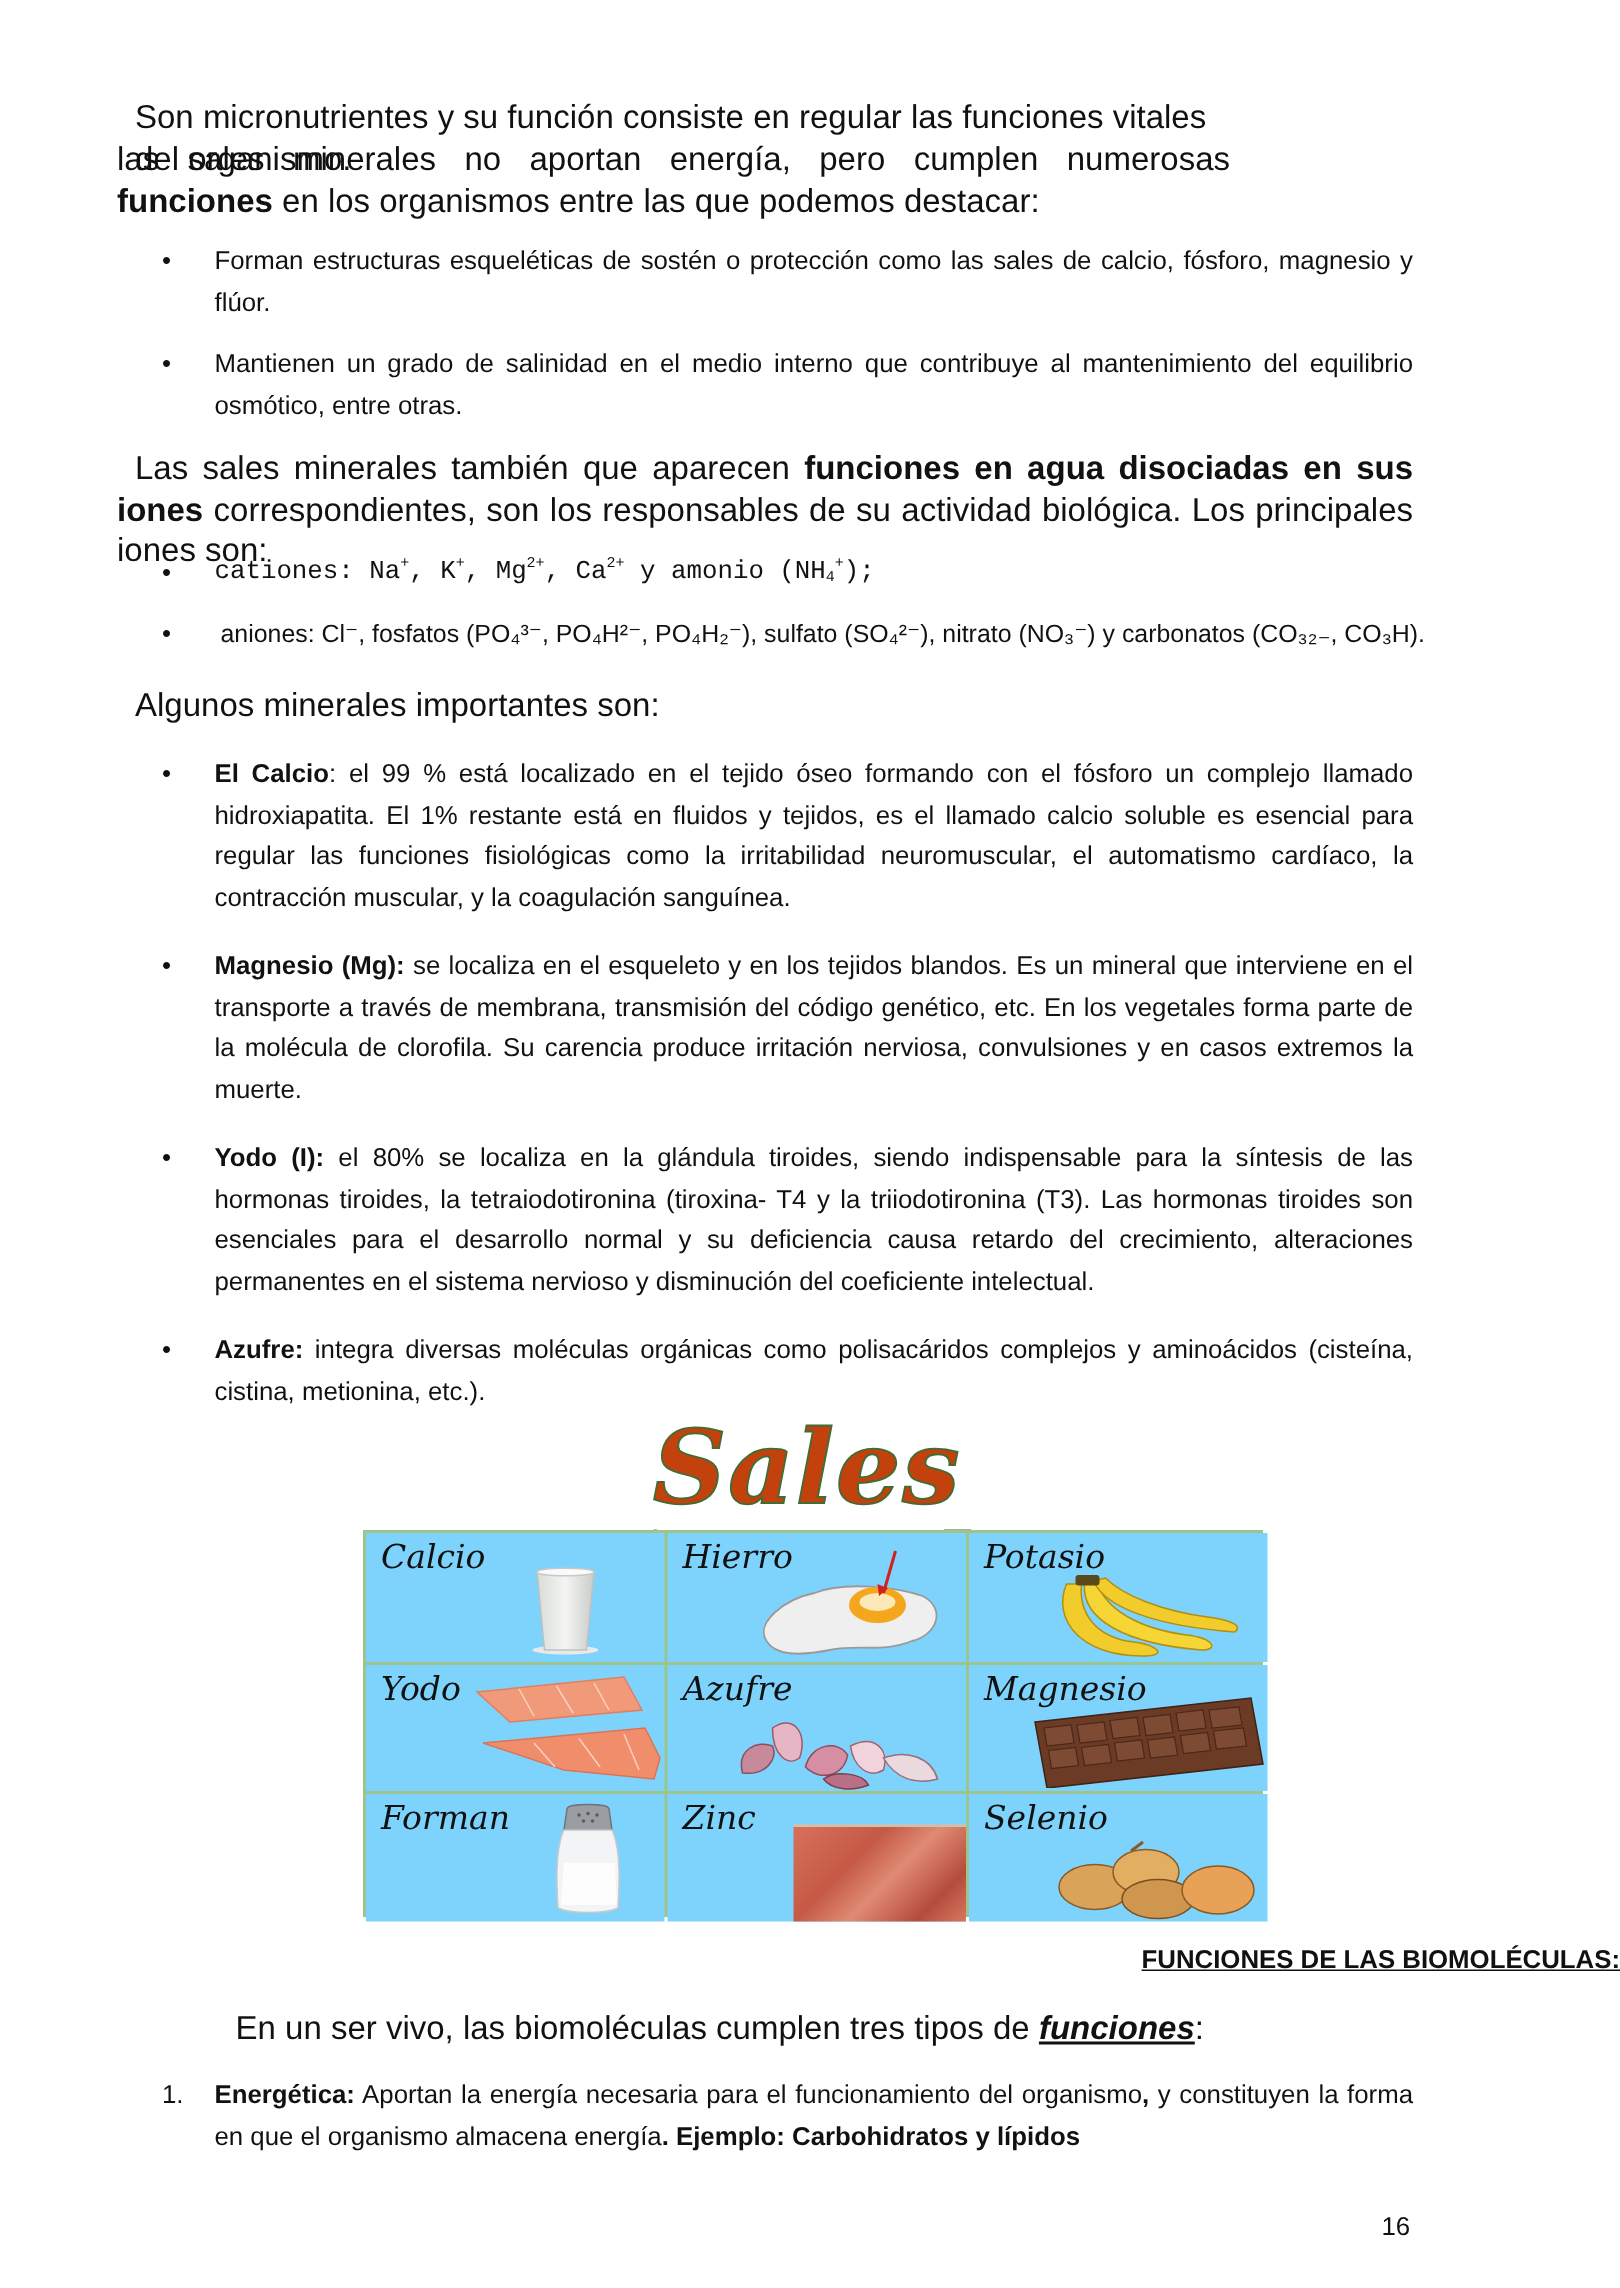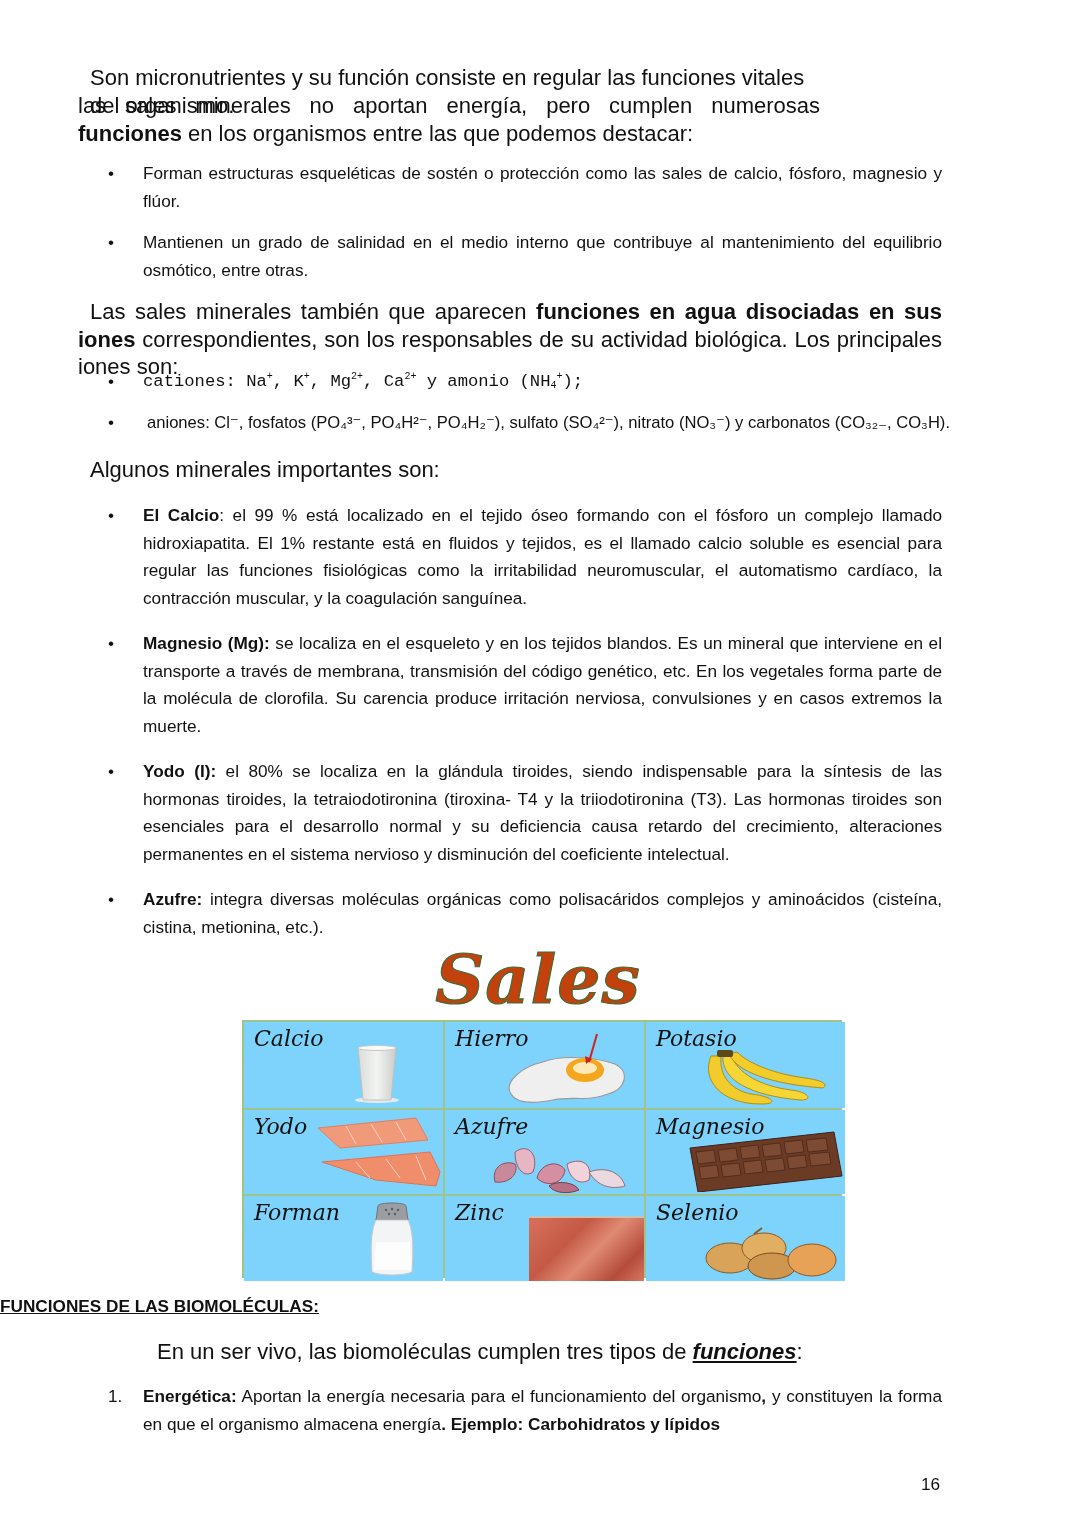--- a/index.html
+++ b/index.html
@@ -22,21 +22,21 @@
                 font-size:68px; line-height:70px; letter-spacing:1px; color:#c2410c;
                 -webkit-text-stroke:1.2px #3f6d36; }
   .grid { position:absolute; left:242px; top:1020px; width:600px; height:258px;
           display:grid; grid-template-columns:199px 199px 199px; grid-template-rows:86px 84px 85px;
           border:2px solid #9cc48c; box-sizing:border-box; background:#9cc48c; gap:2px; }
   .cell { background:#7dd3fc; position:relative; overflow:hidden; }
   .cell .lbl { position:absolute; left:10px; top:4px; font-family:"DejaVu Serif", serif;
                font-style:italic; font-size:22px; color:#111; }
   .food { position:absolute; }
 
-  .heading { position:absolute; left:0; width:1080px; top:1296px; text-align:left;
+  .heading { position:absolute; left:0; width:1080px; top:1296px; text-align:right;
              font-weight:bold; font-size:17.2px; text-decoration:underline; }
   .pagenum { position:absolute; left:921px; top:1474px; font-size:17.2px; }
 </style>
 </head>
 <body>
 
 <div class="page">
 
   <p class="p" style="left:90px; top:64px; width:740px;">Son micronutrientes y su función consiste en regular las funciones vitales del organismo.</p>
   <p class="p just" style="left:78px; top:92px; width:742px; text-align-last:left;">

